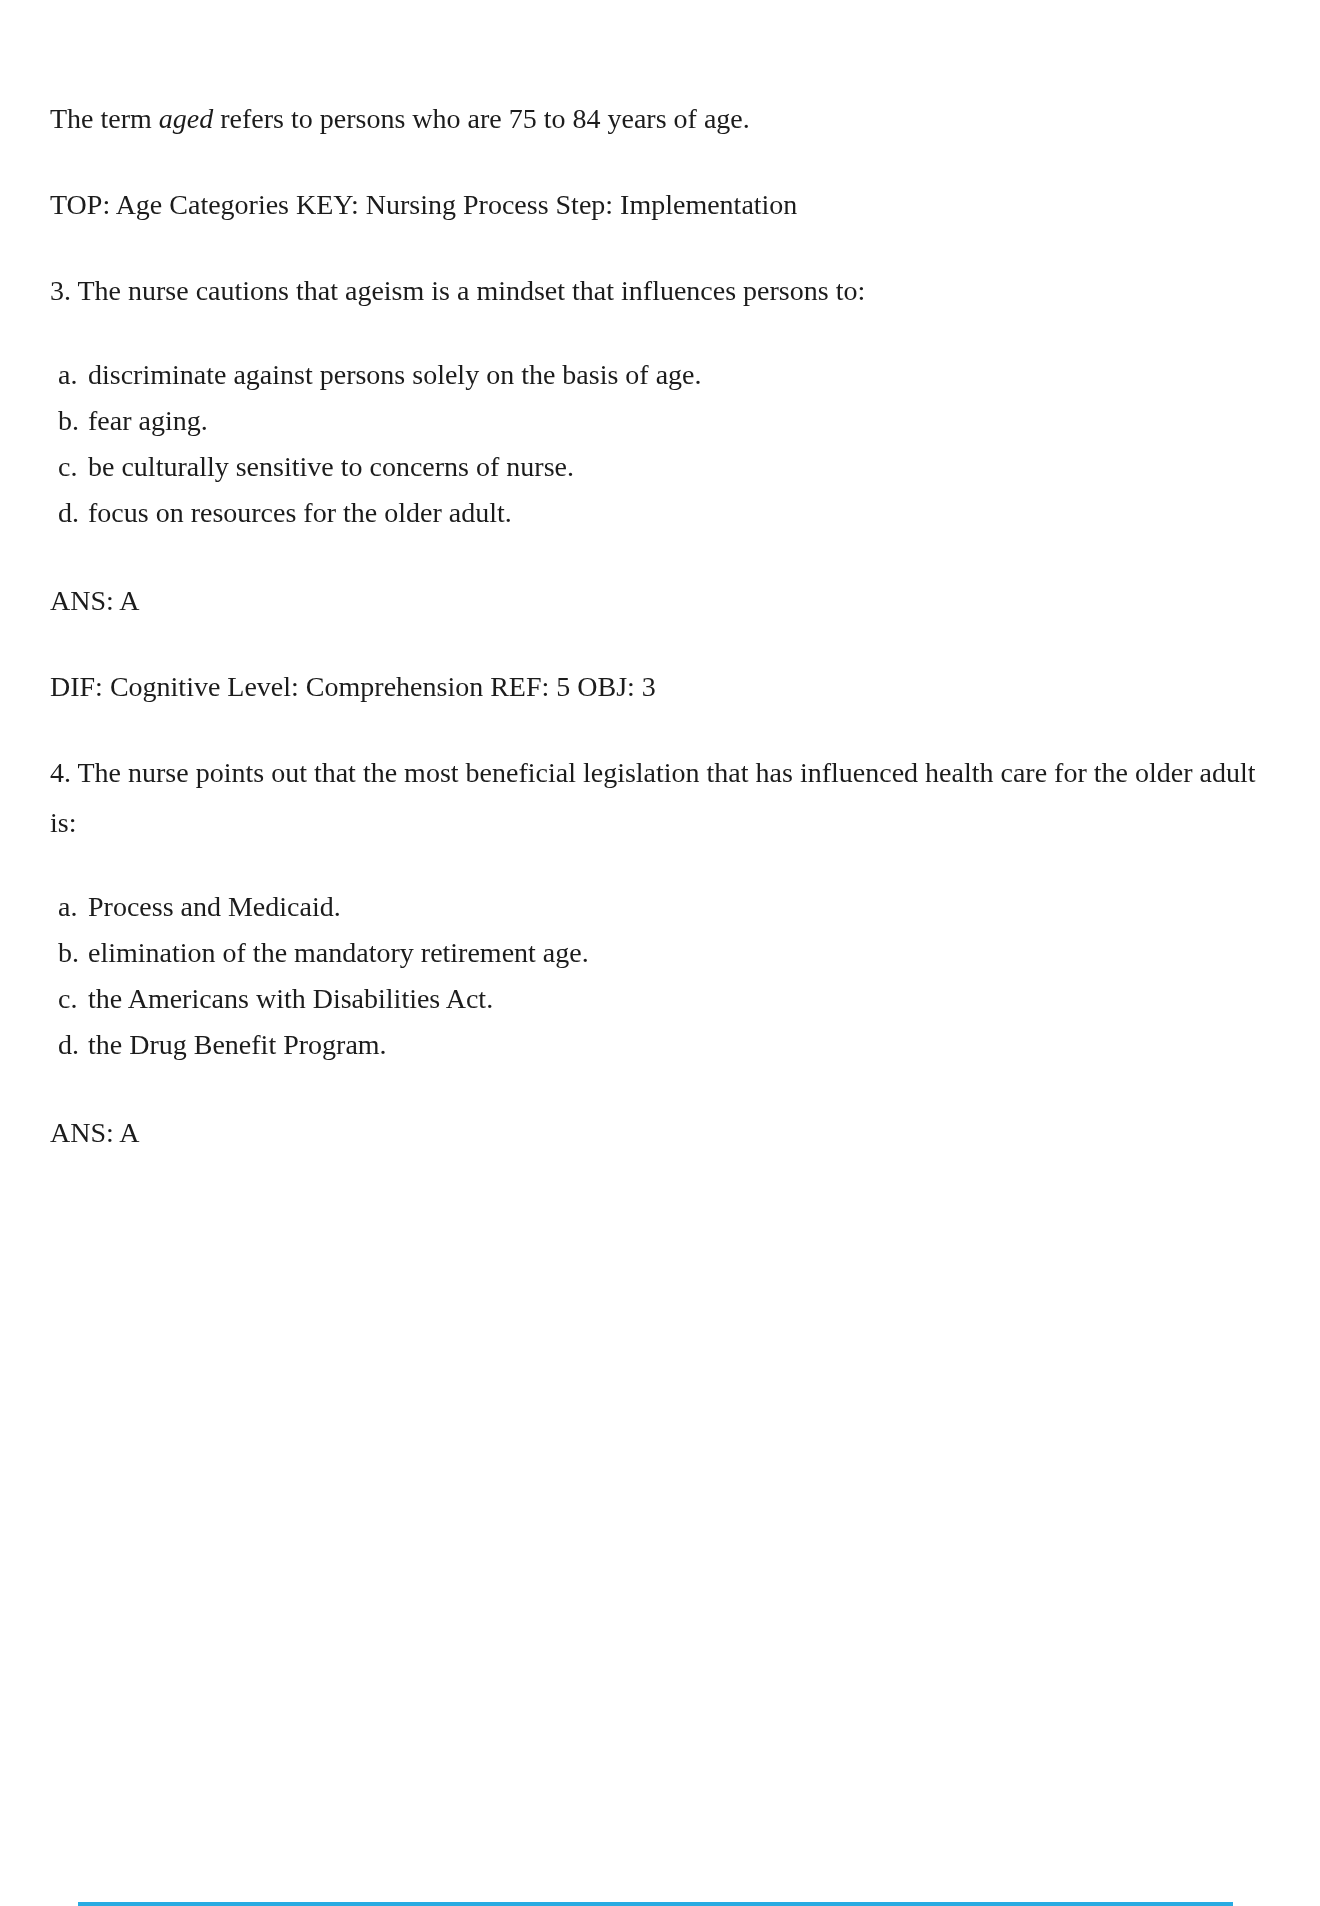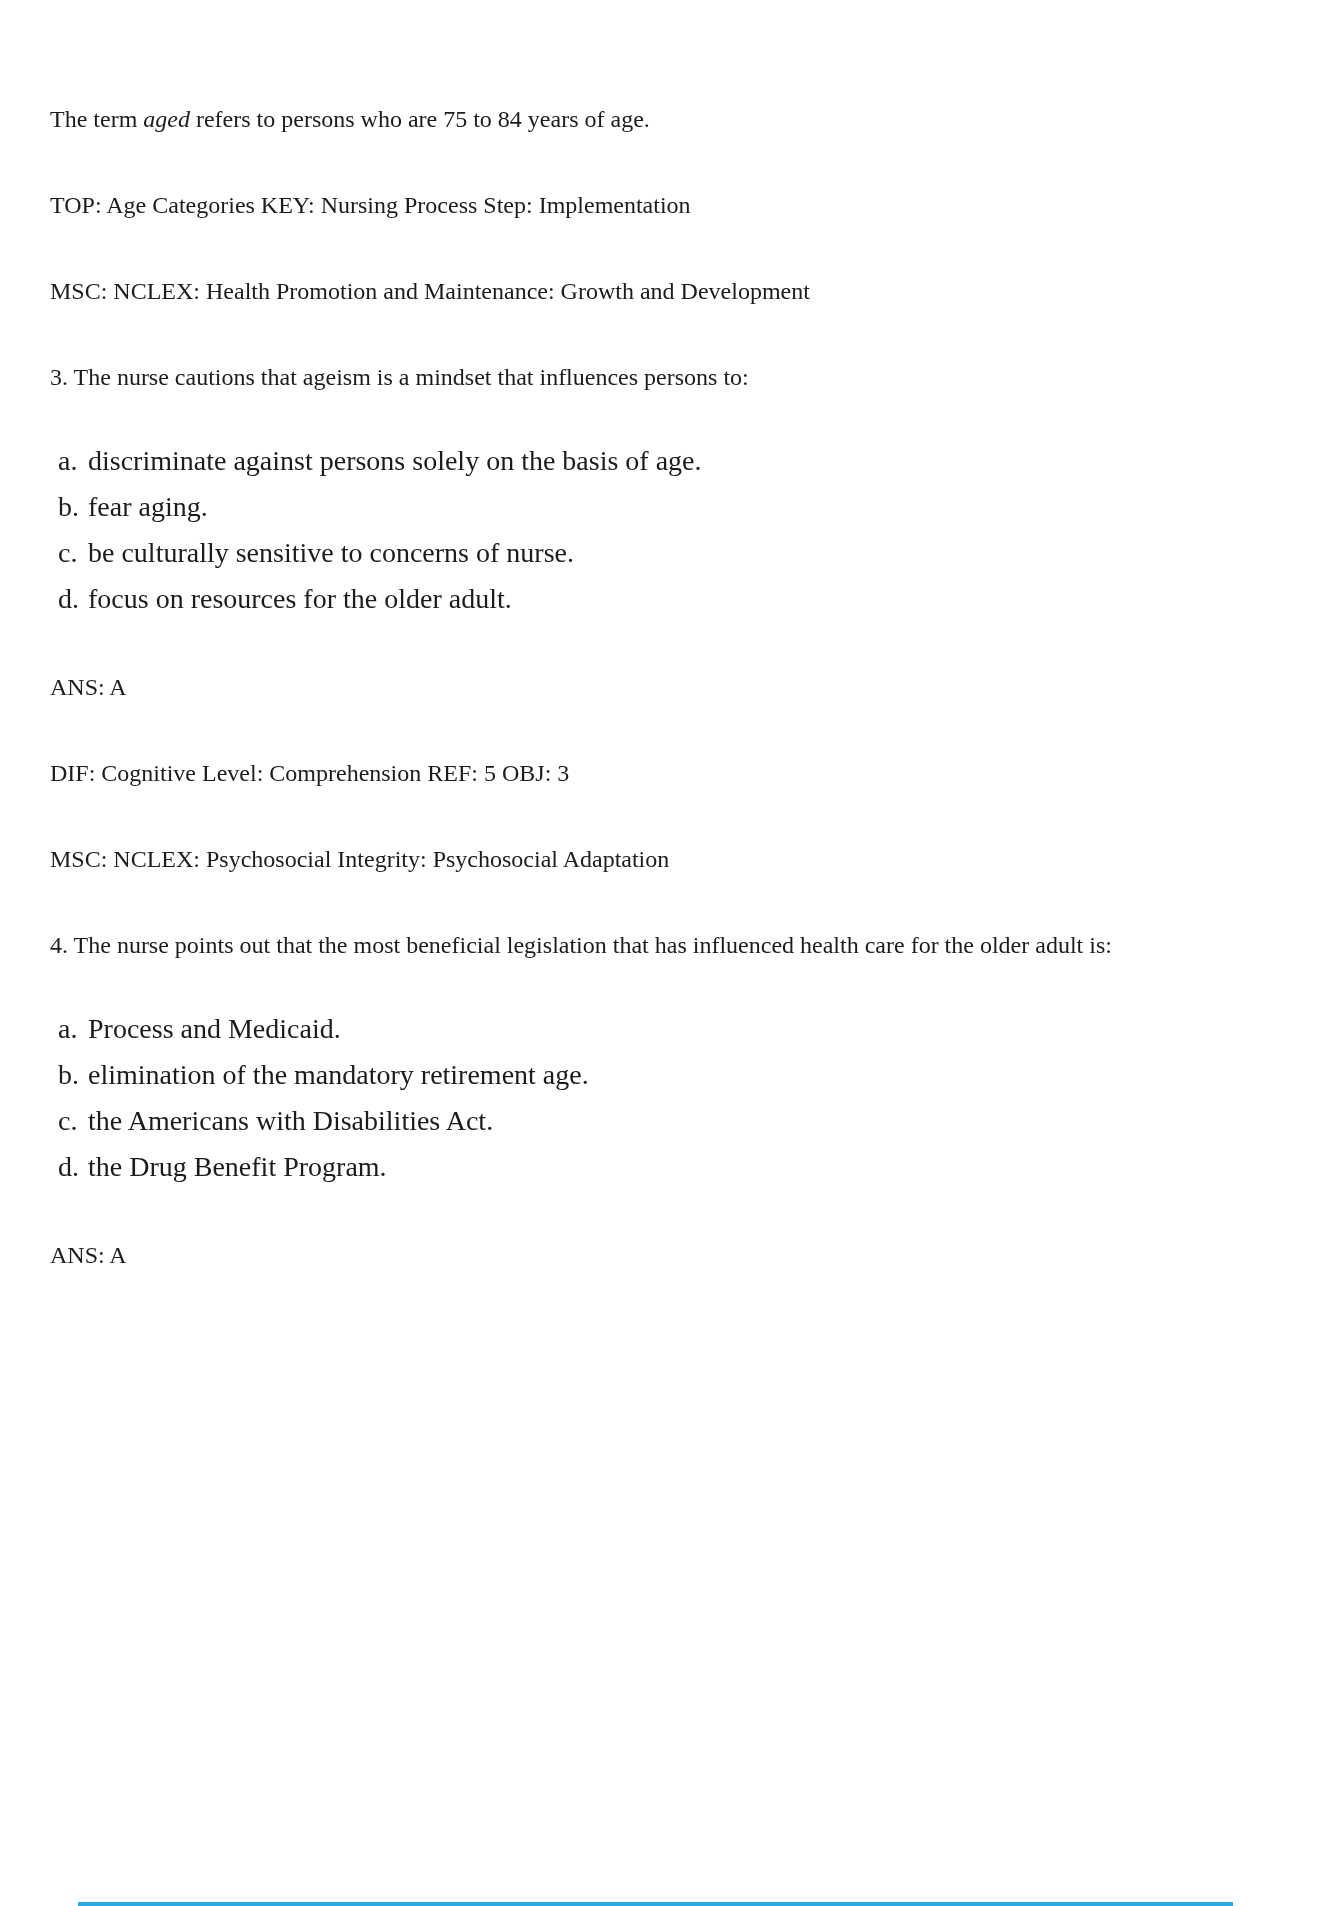--- a/index.html
+++ b/index.html
@@ -12,21 +12,21 @@
     position: relative;
     overflow: hidden;
   }
   .page {
     position: relative;
     width: 1320px;
     height: 1906px;
     padding: 94px 50px 0 50px;
   }
   .para {
-    font-size: 24px;
+    font-size: 28px;
     line-height: 50px;
     margin: 0 0 36px 0;
   }
   .para em { font-style: italic; }
   .options {
     margin: 0 0 40px 0;
   }
   .option {
     display: flex;
     font-size: 28px;
@@ -51,21 +51,20 @@
 </head>
 <body>
 
 <div class="page">
 
   <p class="para"><span>The term </span><em>aged</em><span> refers to persons who are 75 to 84 years of age.</span></p>
 
 
   <p class="para">TOP: Age Categories KEY: Nursing Process Step: Implementation</p>
 
-  <p class="para">MSC: NCLEX: Health Promotion and Maintenance: Growth and Development</p>
 
   <p class="para">3. The nurse cautions that ageism is a mindset that influences persons to:</p>
 
   <div class="options">
     <div class="option">
       <span class="letter">a.</span>
       <span class="text">discriminate against persons solely on the basis of age.</span>
     </div>
     <div class="option">
       <span class="letter">b.</span>
@@ -80,21 +79,20 @@
       <span class="text">focus on resources for the older adult.</span>
     </div>
   </div>
 
   <p class="para">ANS: A</p>
 
 
   <p class="para">DIF: Cognitive Level: Comprehension REF: 5 OBJ: 3</p>
 
 
-  <p class="para">MSC: NCLEX: Psychosocial Integrity: Psychosocial Adaptation</p>
 
   <p class="para">4. The nurse points out that the most beneficial legislation that has influenced health care for the older adult is:</p>
 
   <div class="options">
     <div class="option">
       <span class="letter">a.</span>
       <span class="text">Process and Medicaid.</span>
     </div>
     <div class="option">
       <span class="letter">b.</span>

